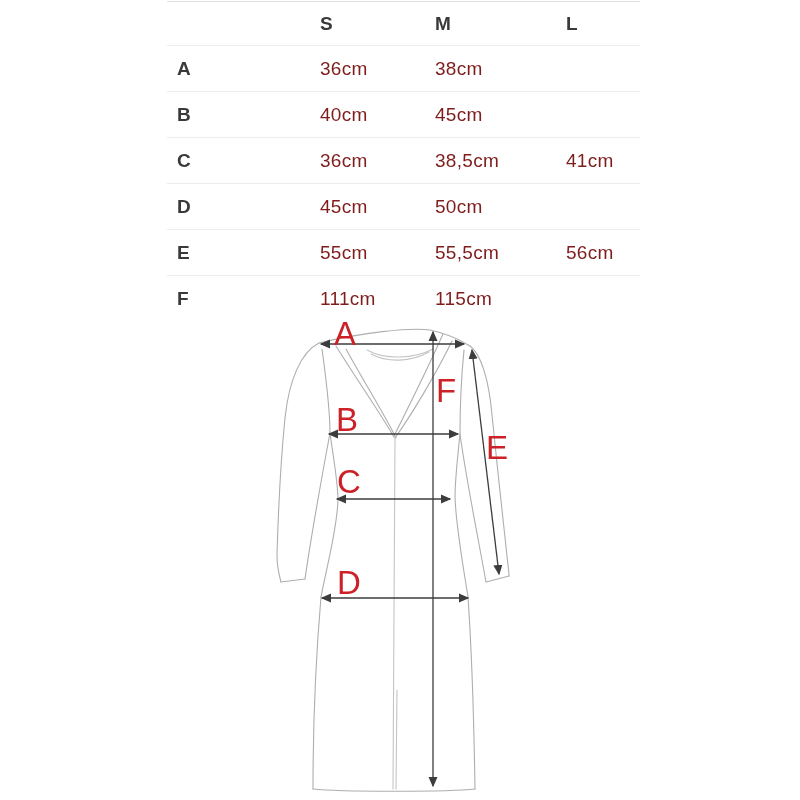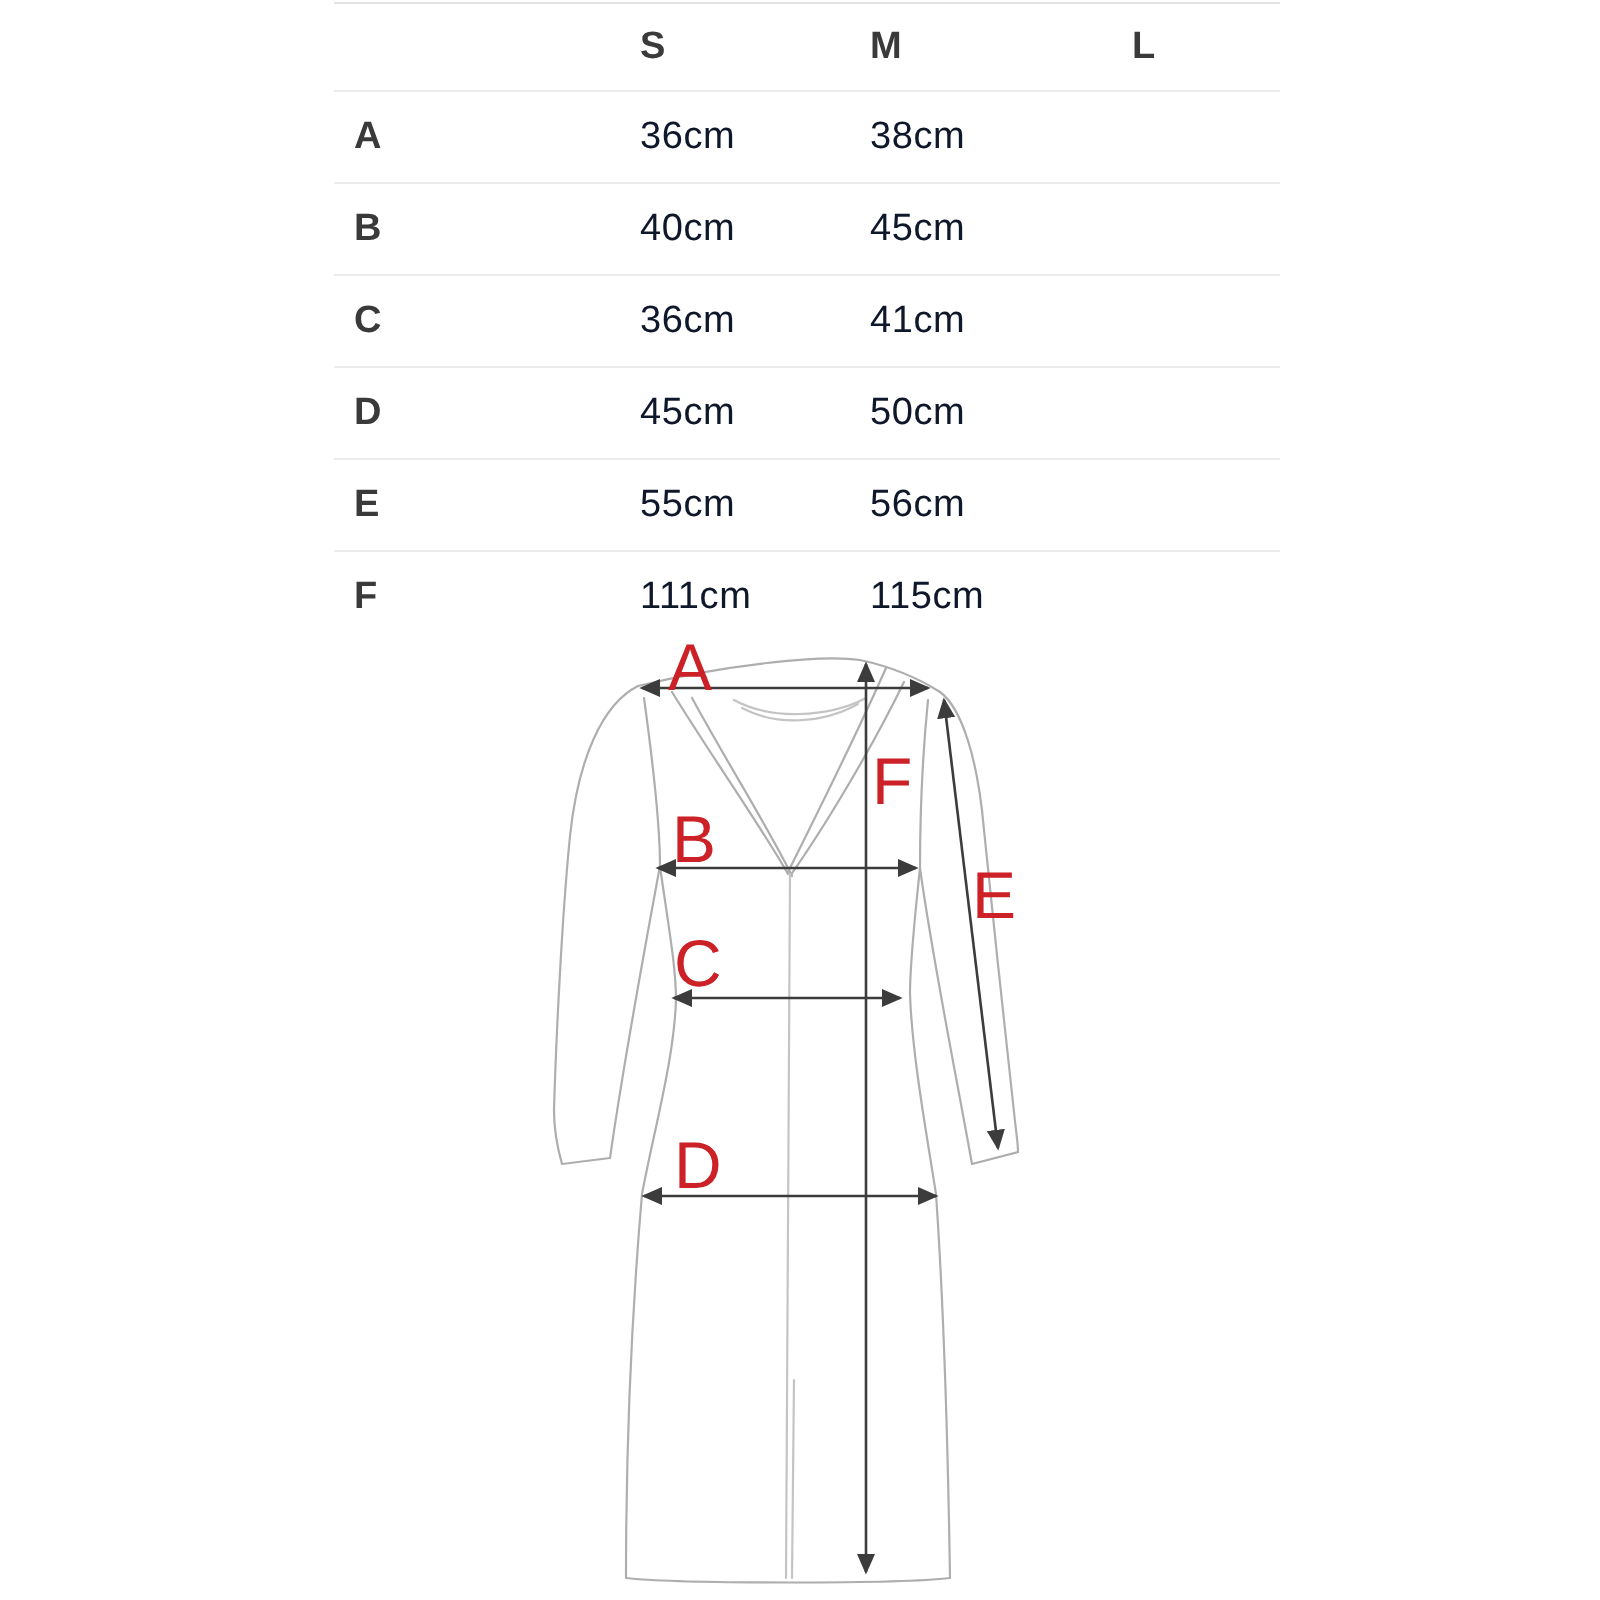--- a/index.html
+++ b/index.html
@@ -14,21 +14,21 @@
   }
   .t-row{
     display:grid;
     grid-template-columns:153px 115px 131px 74px;
     align-items:center;
     height:45px;
   }
   .t-row.header{height:43px;}
   .t-row + .t-row{border-top:1px solid #ececec;}
   .t-cell{
-    font-size:19px;color:#0f172a;letter-spacing:.3px;
+    font-size:19px;color:#7f1d1d;letter-spacing:.3px;
     white-space:nowrap;text-align:left;
   }
   .t-cell.bold{font-weight:700;color:#3a3a3a;}
   .t-label{padding-left:10px;}
   
   .diagram-svg{position:absolute;left:0;top:0;}
   .outline{fill:none;stroke:#aeaeae;stroke-width:1.1;stroke-linecap:round;stroke-linejoin:round;}
   .outline.faint{stroke:#c4c4c4;}
   .m-arrow{fill:none;stroke:#3c3c3c;stroke-width:1.3;}
   .m-label{
@@ -57,32 +57,34 @@
 
     <div class="t-row">
       <div class="t-cell bold t-label">B</div>
       <div class="t-cell">40cm</div>
       <div class="t-cell">45cm</div>
     </div>
 
     <div class="t-row">
       <div class="t-cell bold t-label">C</div>
       <div class="t-cell">36cm</div>
+      <div class="t-cell">38,5cm</div>
       <div class="t-cell">41cm</div>
     </div>
 
     <div class="t-row">
       <div class="t-cell bold t-label">D</div>
       <div class="t-cell">45cm</div>
       <div class="t-cell">50cm</div>
     </div>
 
     <div class="t-row">
       <div class="t-cell bold t-label">E</div>
       <div class="t-cell">55cm</div>
+      <div class="t-cell">55,5cm</div>
       <div class="t-cell">56cm</div>
     </div>
 
     <div class="t-row">
       <div class="t-cell bold t-label">F</div>
       <div class="t-cell">111cm</div>
       <div class="t-cell">115cm</div>
     </div>
   </div>
 

